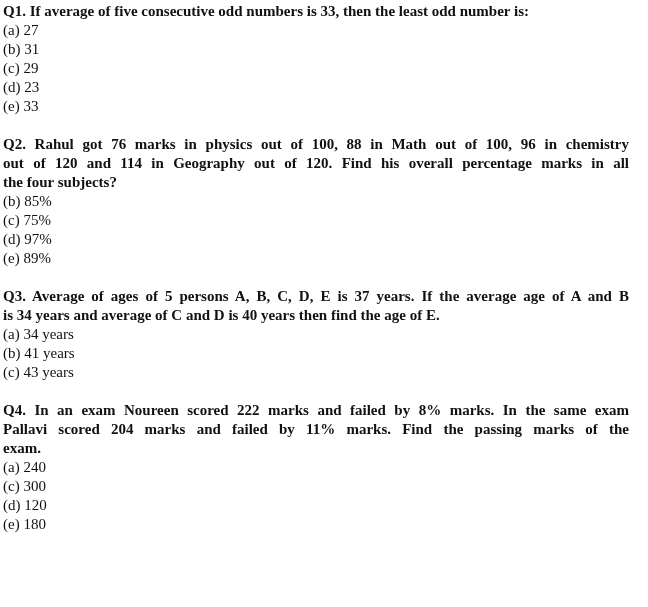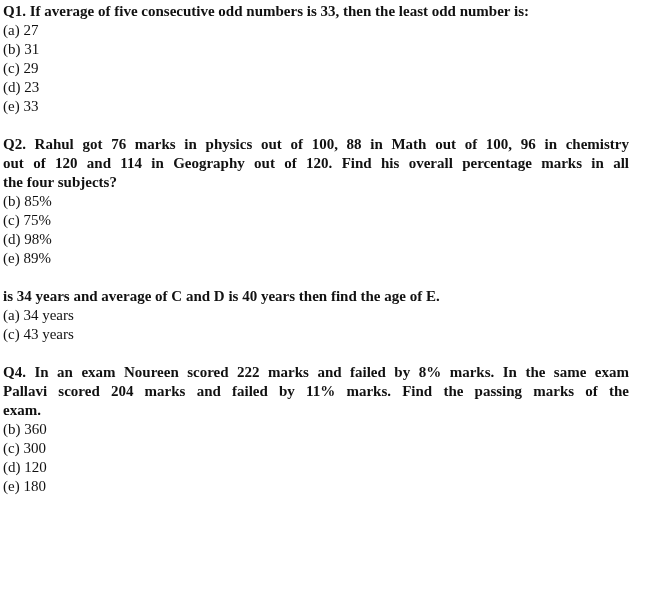--- a/index.html
+++ b/index.html
@@ -48,31 +48,33 @@
   <div class="option">(d) 23</div>
   <div class="option">(e) 33</div>
 </div>
 
 <div class="question-block">
   <div class="qline">Q2. Rahul got 76 marks in physics out of 100, 88 in Math out of 100, 96 in chemistry</div>
   <div class="qline">out of 120 and 114 in Geography out of 120. Find his overall percentage marks in all</div>
   <div class="qline last">the four subjects?</div>
   <div class="option">(b) 85%</div>
   <div class="option">(c) 75%</div>
-  <div class="option">(d) 98%</div>
+  <div class="option">(d) 97%</div>
   <div class="option">(e) 89%</div>
 </div>
 
 <div class="question-block">
+  <div class="qline">Q3. Average of ages of 5 persons A, B, C, D, E is 37 years. If the average age of A and B</div>
   <div class="qline last">is 34 years and average of C and D is 40 years then find the age of E.</div>
   <div class="option">(a) 34 years</div>
+  <div class="option">(b) 41 years</div>
   <div class="option">(c) 43 years</div>
 </div>
 
 <div class="question-block">
   <div class="qline">Q4. In an exam Noureen scored 222 marks and failed by 8% marks. In the same exam</div>
   <div class="qline">Pallavi scored 204 marks and failed by 11% marks. Find the passing marks of the</div>
   <div class="qline last">exam.</div>
-  <div class="option">(b) 360</div>
+  <div class="option">(a) 240</div>
   <div class="option">(c) 300</div>
   <div class="option">(d) 120</div>
   <div class="option">(e) 180</div>
 </div>
 
 </body></html>

